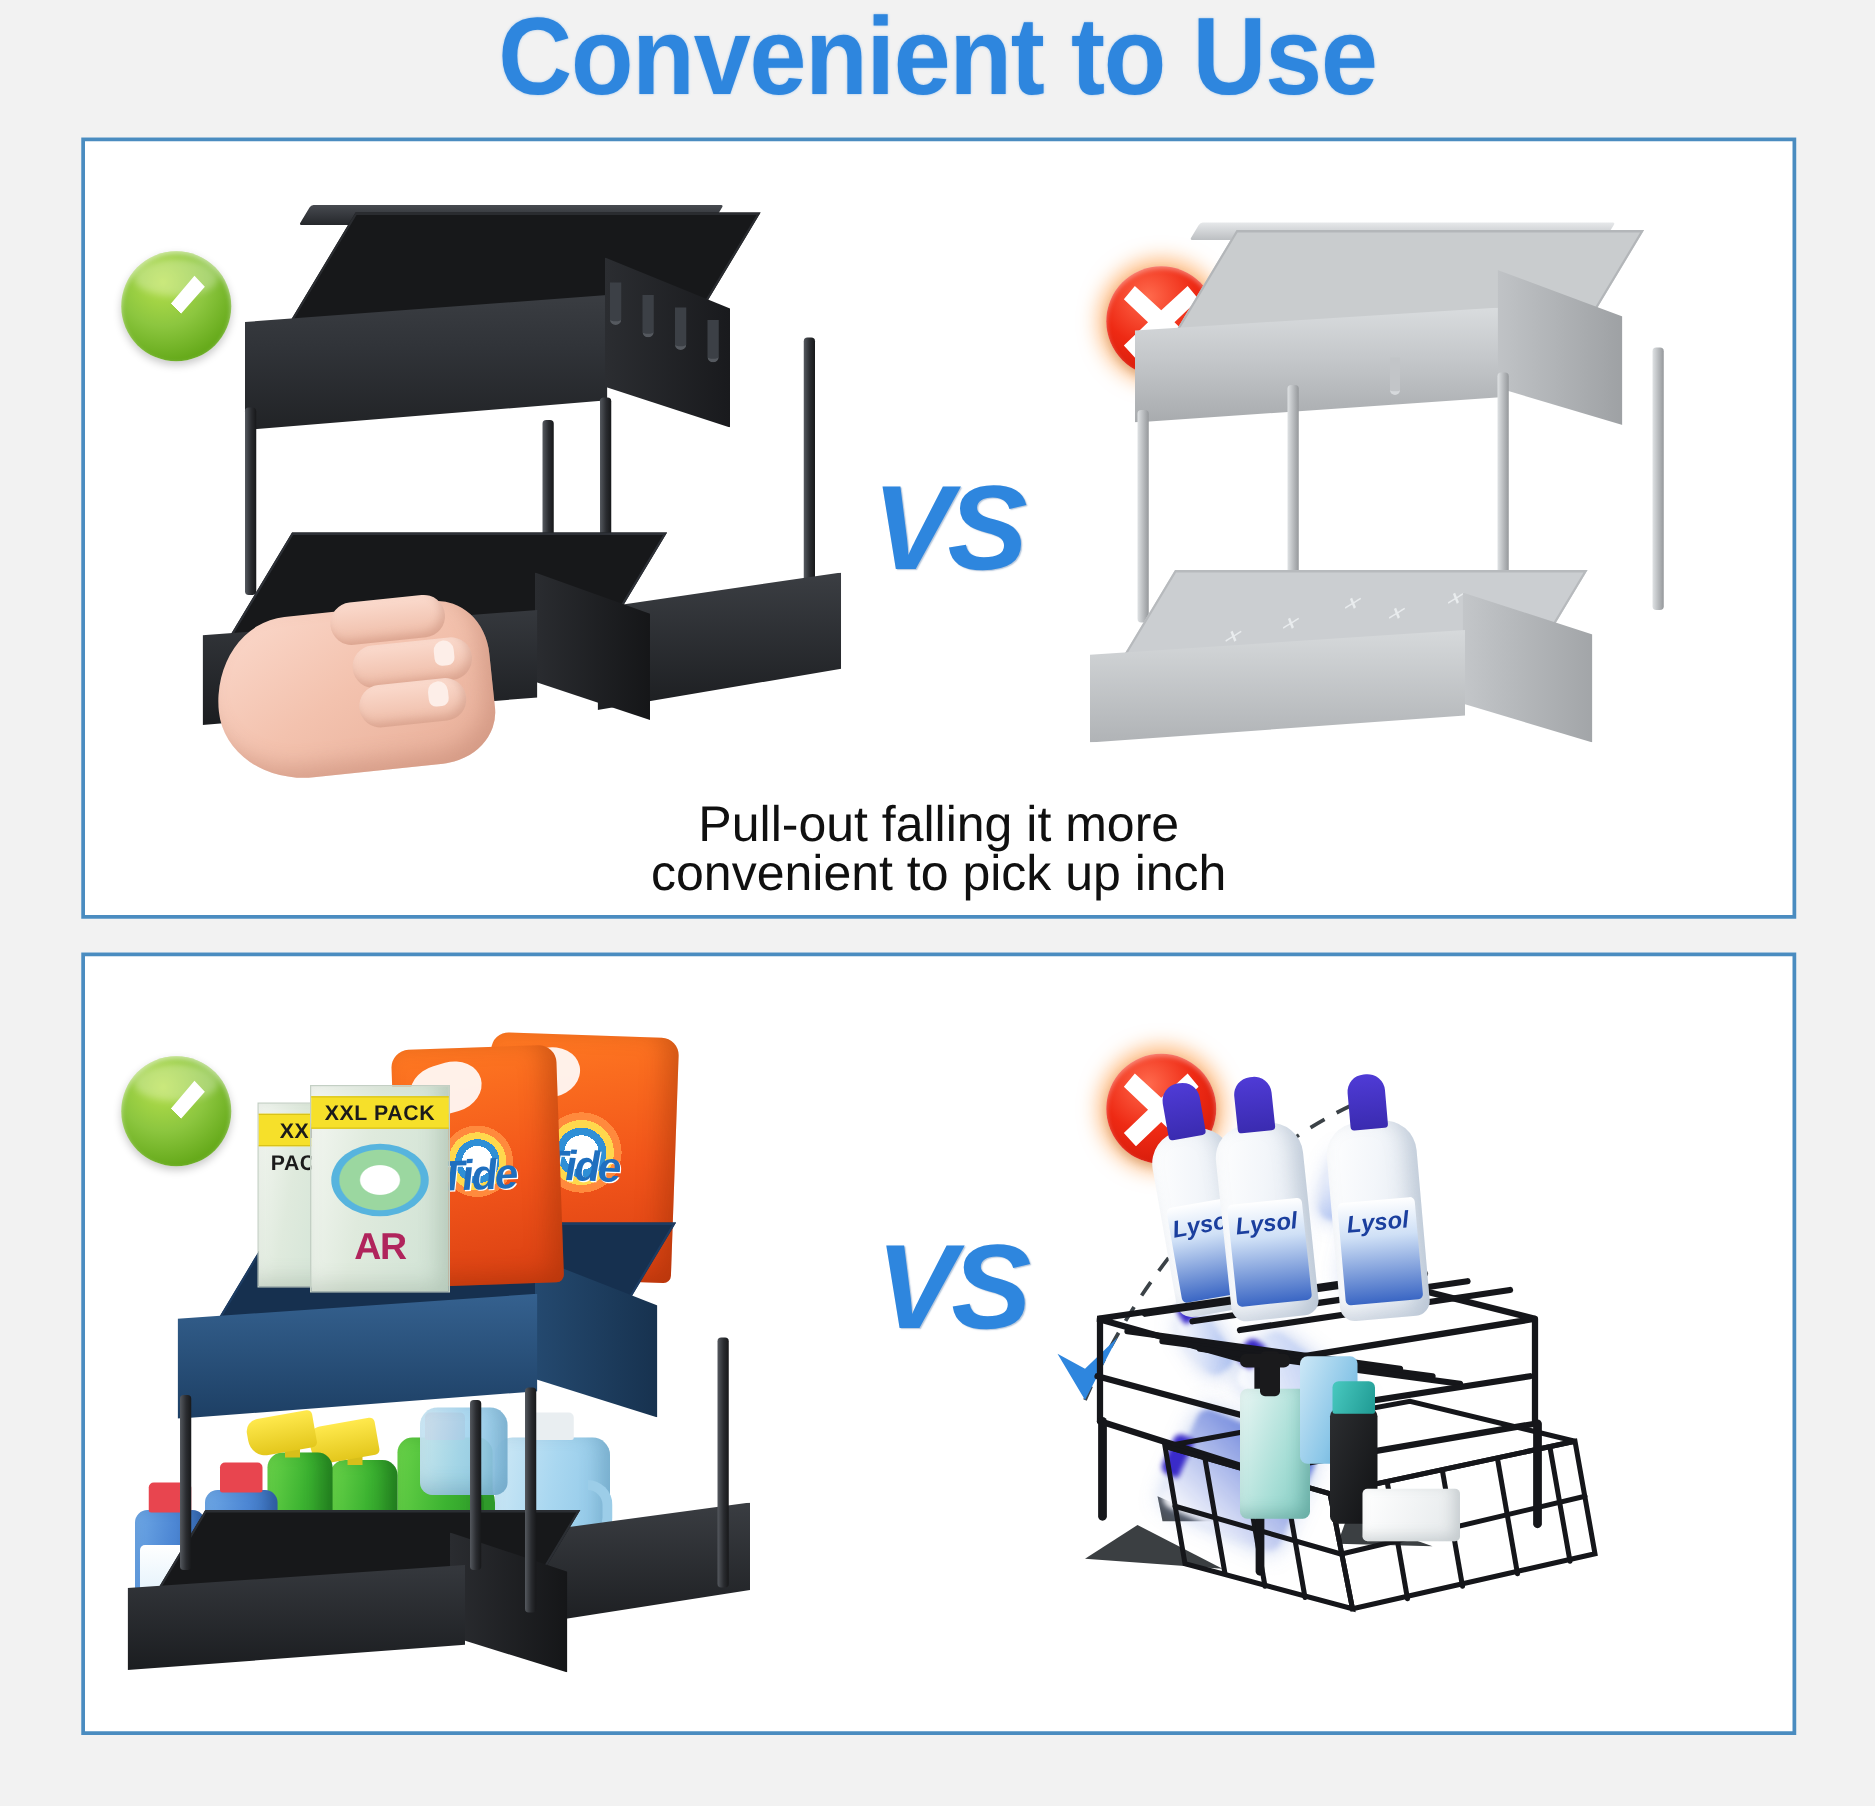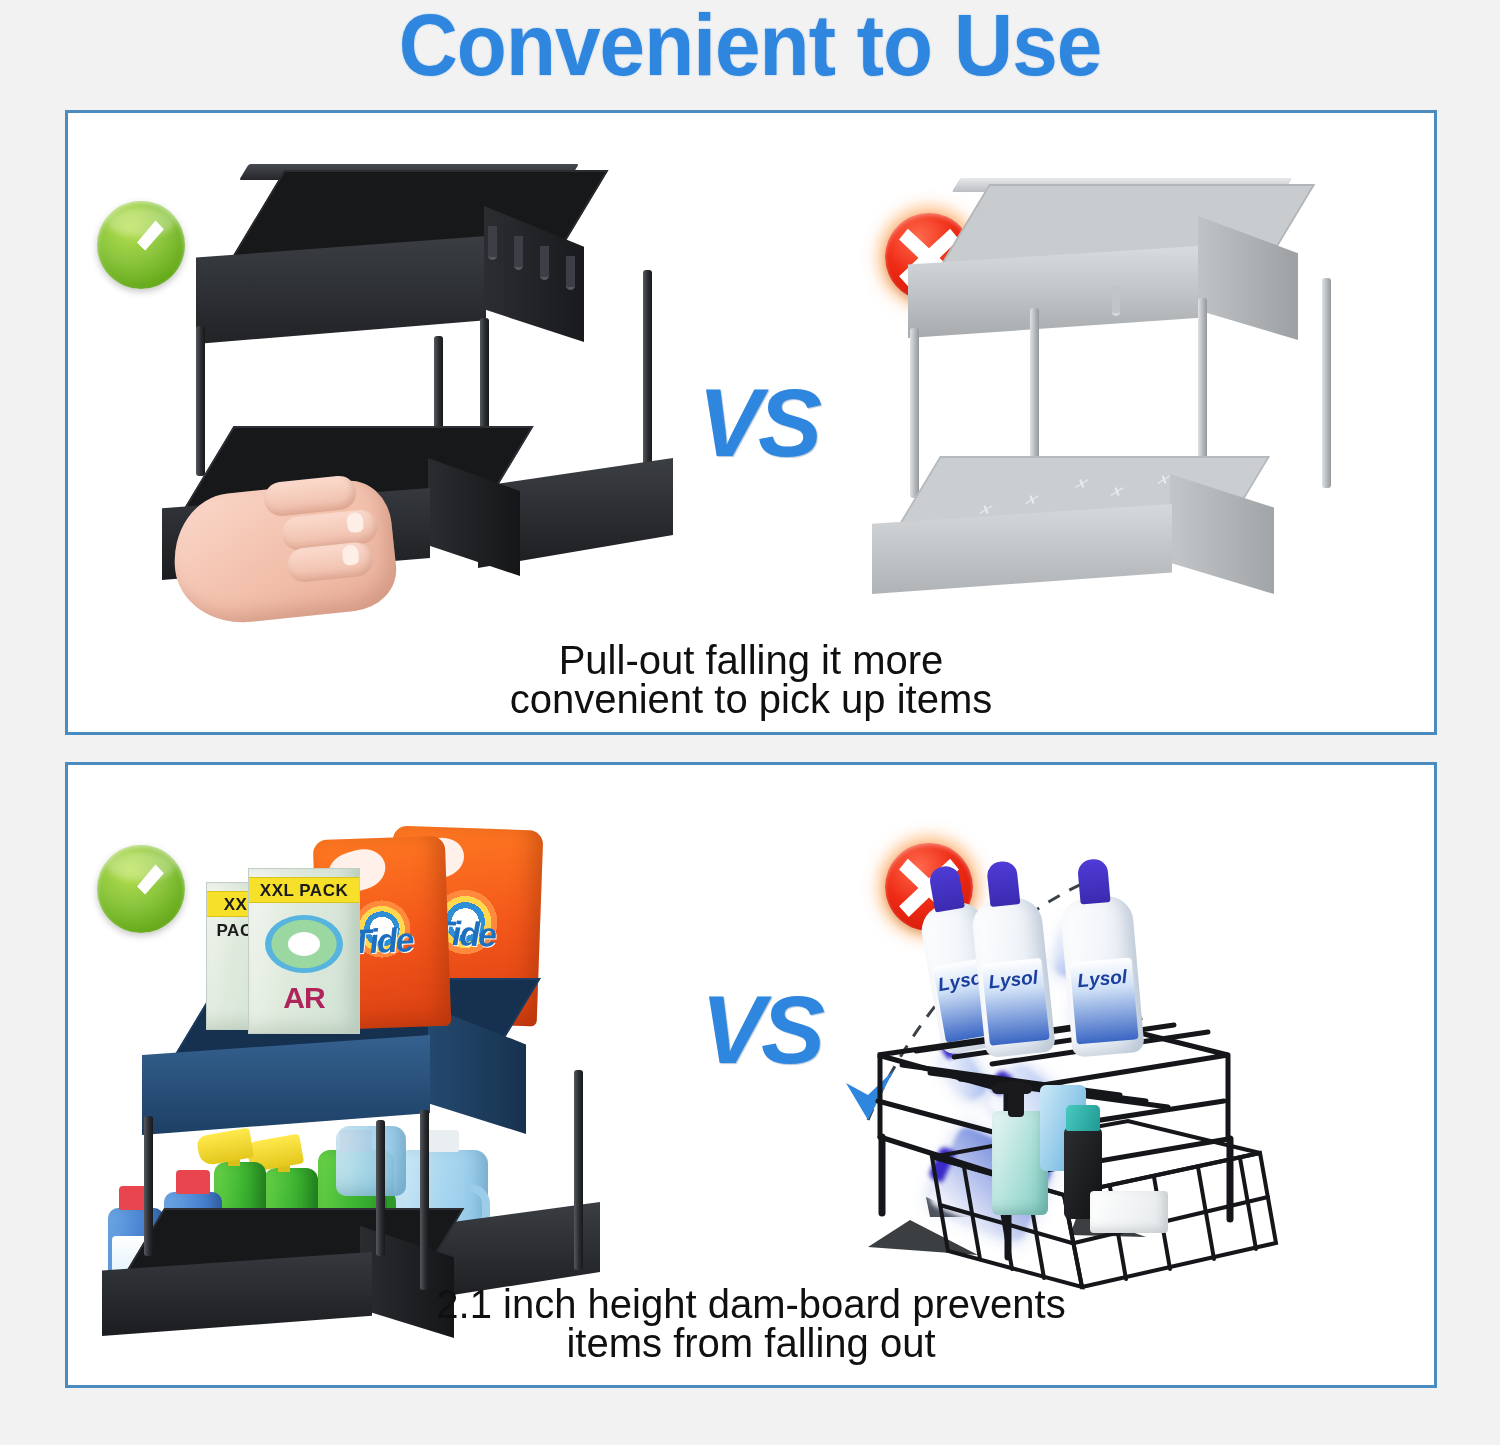--- a/index.html
+++ b/index.html
@@ -503,21 +503,21 @@
         <div class="gvent" style="left:110px;top:34px">✕</div>
         <div class="gvent" style="left:230px;top:14px">✕</div>
         <div class="gvent" style="left:70px; top:44px">✕</div>
       </div>
       <div class="gy-bot-side"></div>
       <div class="gy-bot-front"></div>
     </div>
 
     <div class="caption" id="caption-1">
       <span>Pull-out falling it more</span>
-      <span class="l2">convenient to pick up items</span>
+      <span class="l2">convenient to pick up inch</span>
     </div>
   </div>
 
   <div class="panel" id="panel-2">
 
     <div class="badge ok" id="badge-ok-2"></div>
 
     <div class="unit" id="blue-organizer">
 
       <div class="prod tide" style="left:282px; top:8px; width:150px; height:196px; transform:rotate(2deg);">
@@ -701,19 +701,15 @@
       <div class="smallprod" style="left:196px; top:232px; width:38px; height:92px;
                   background:linear-gradient(110deg,#2c2e31,#111214);"></div>
       <div class="smallprod" style="left:198px; top:210px; width:34px; height:26px;
                   background:linear-gradient(110deg,#49c9c0,#1f9a93); border-radius:5px 5px 2px 2px;"></div>
 
       <div class="smallprod" style="left:222px; top:296px; width:78px; height:42px;
                   background:linear-gradient(110deg,#ffffff,#e4e8ea); border-radius:4px;
                   box-shadow:inset -5px -4px 10px rgba(150,160,165,.4);"></div>
     </div>
 
-    <div class="caption" id="caption-2">
-      <span>2.1 inch height dam-board prevents</span>
-      <span class="l2">items from falling out</span>
-    </div>
   </div>
 
 </div>
 
 </body></html>

